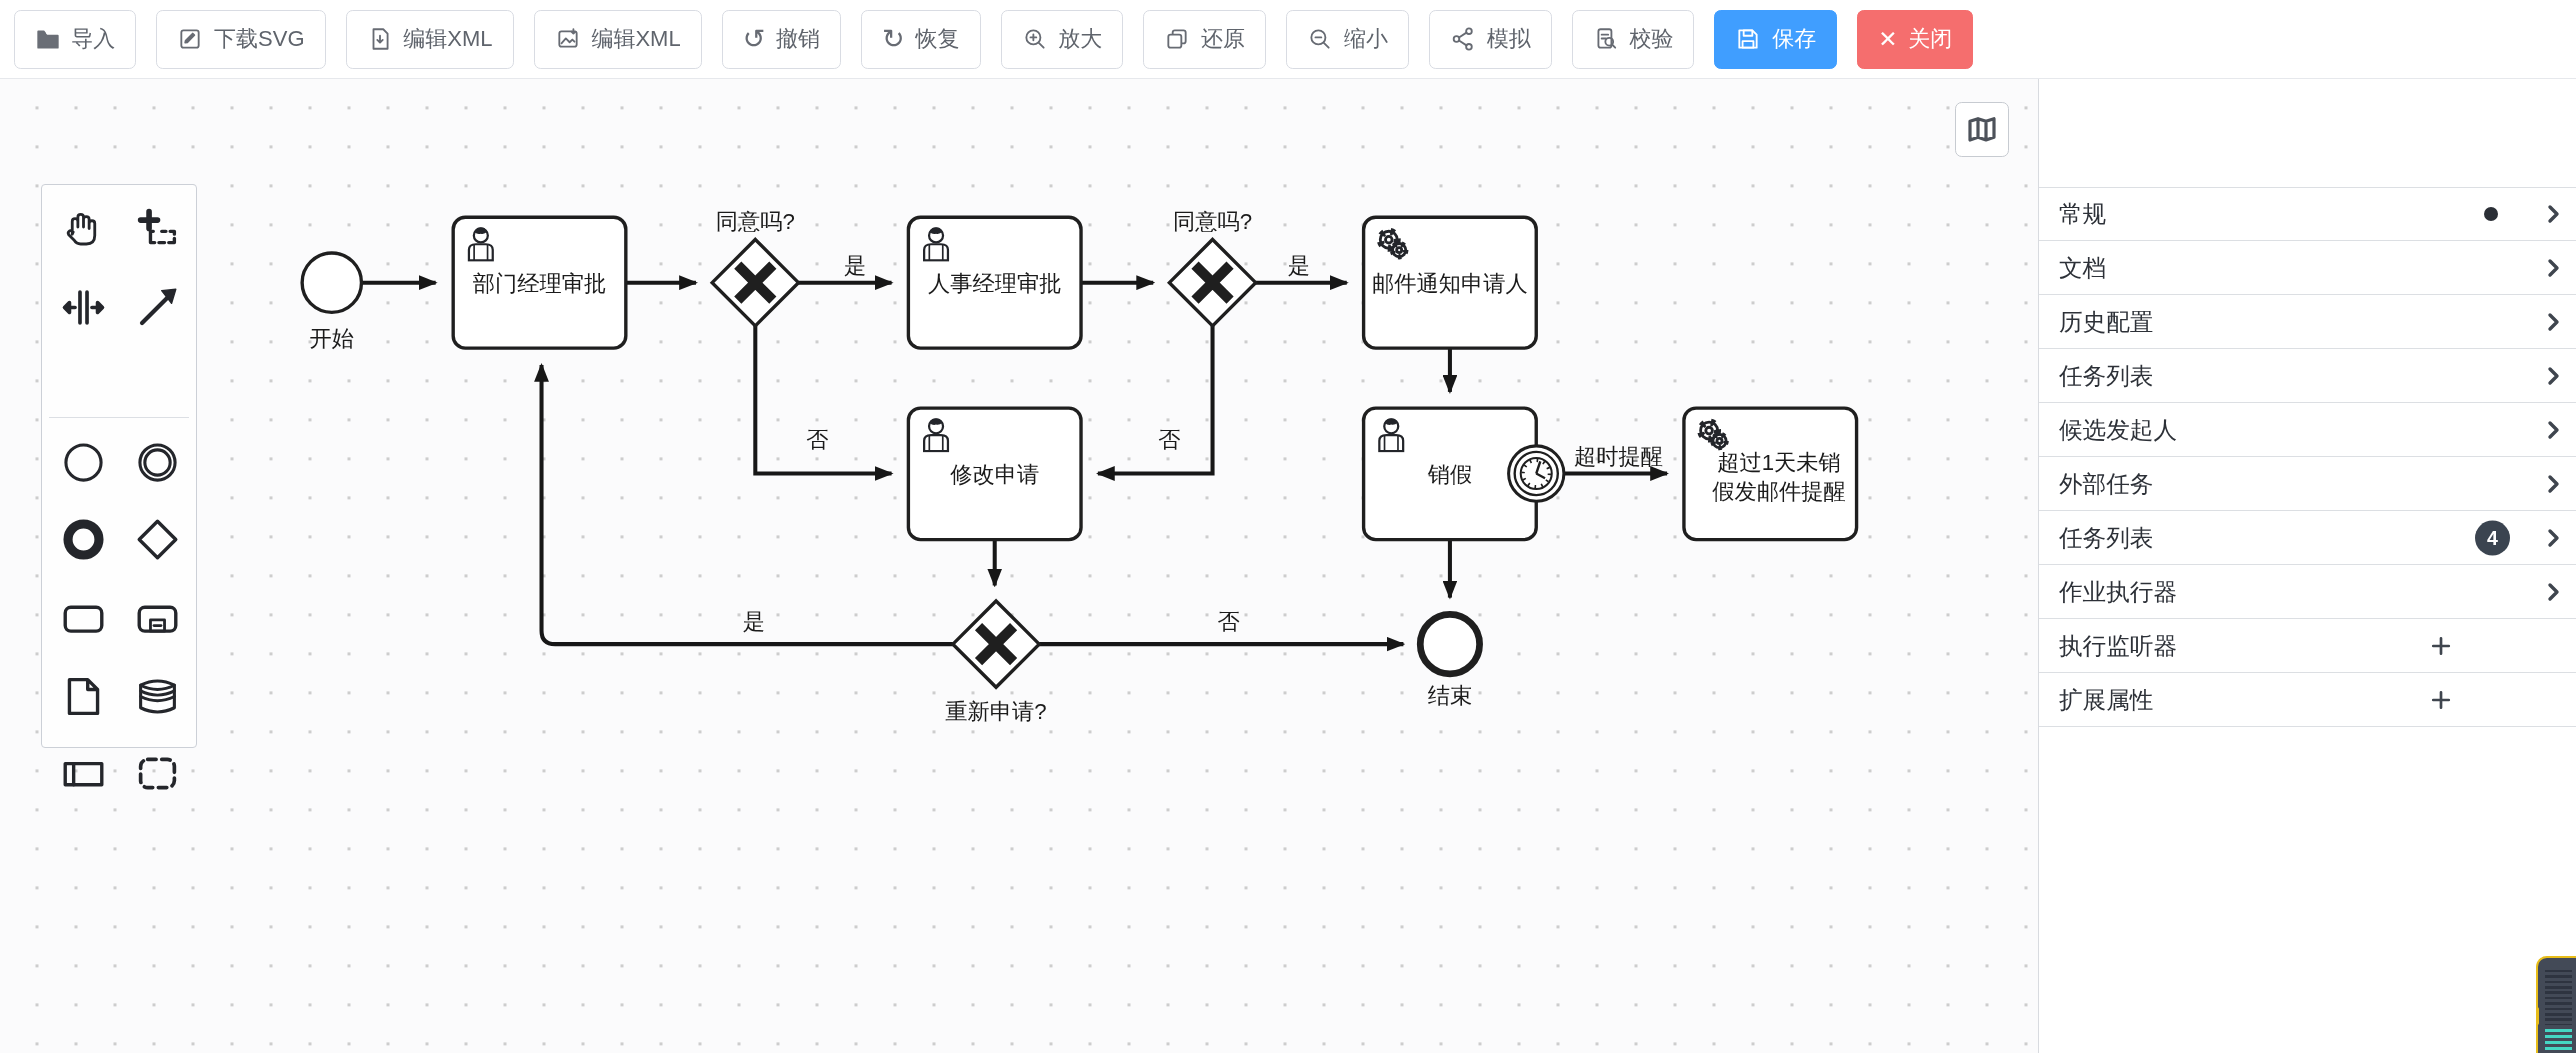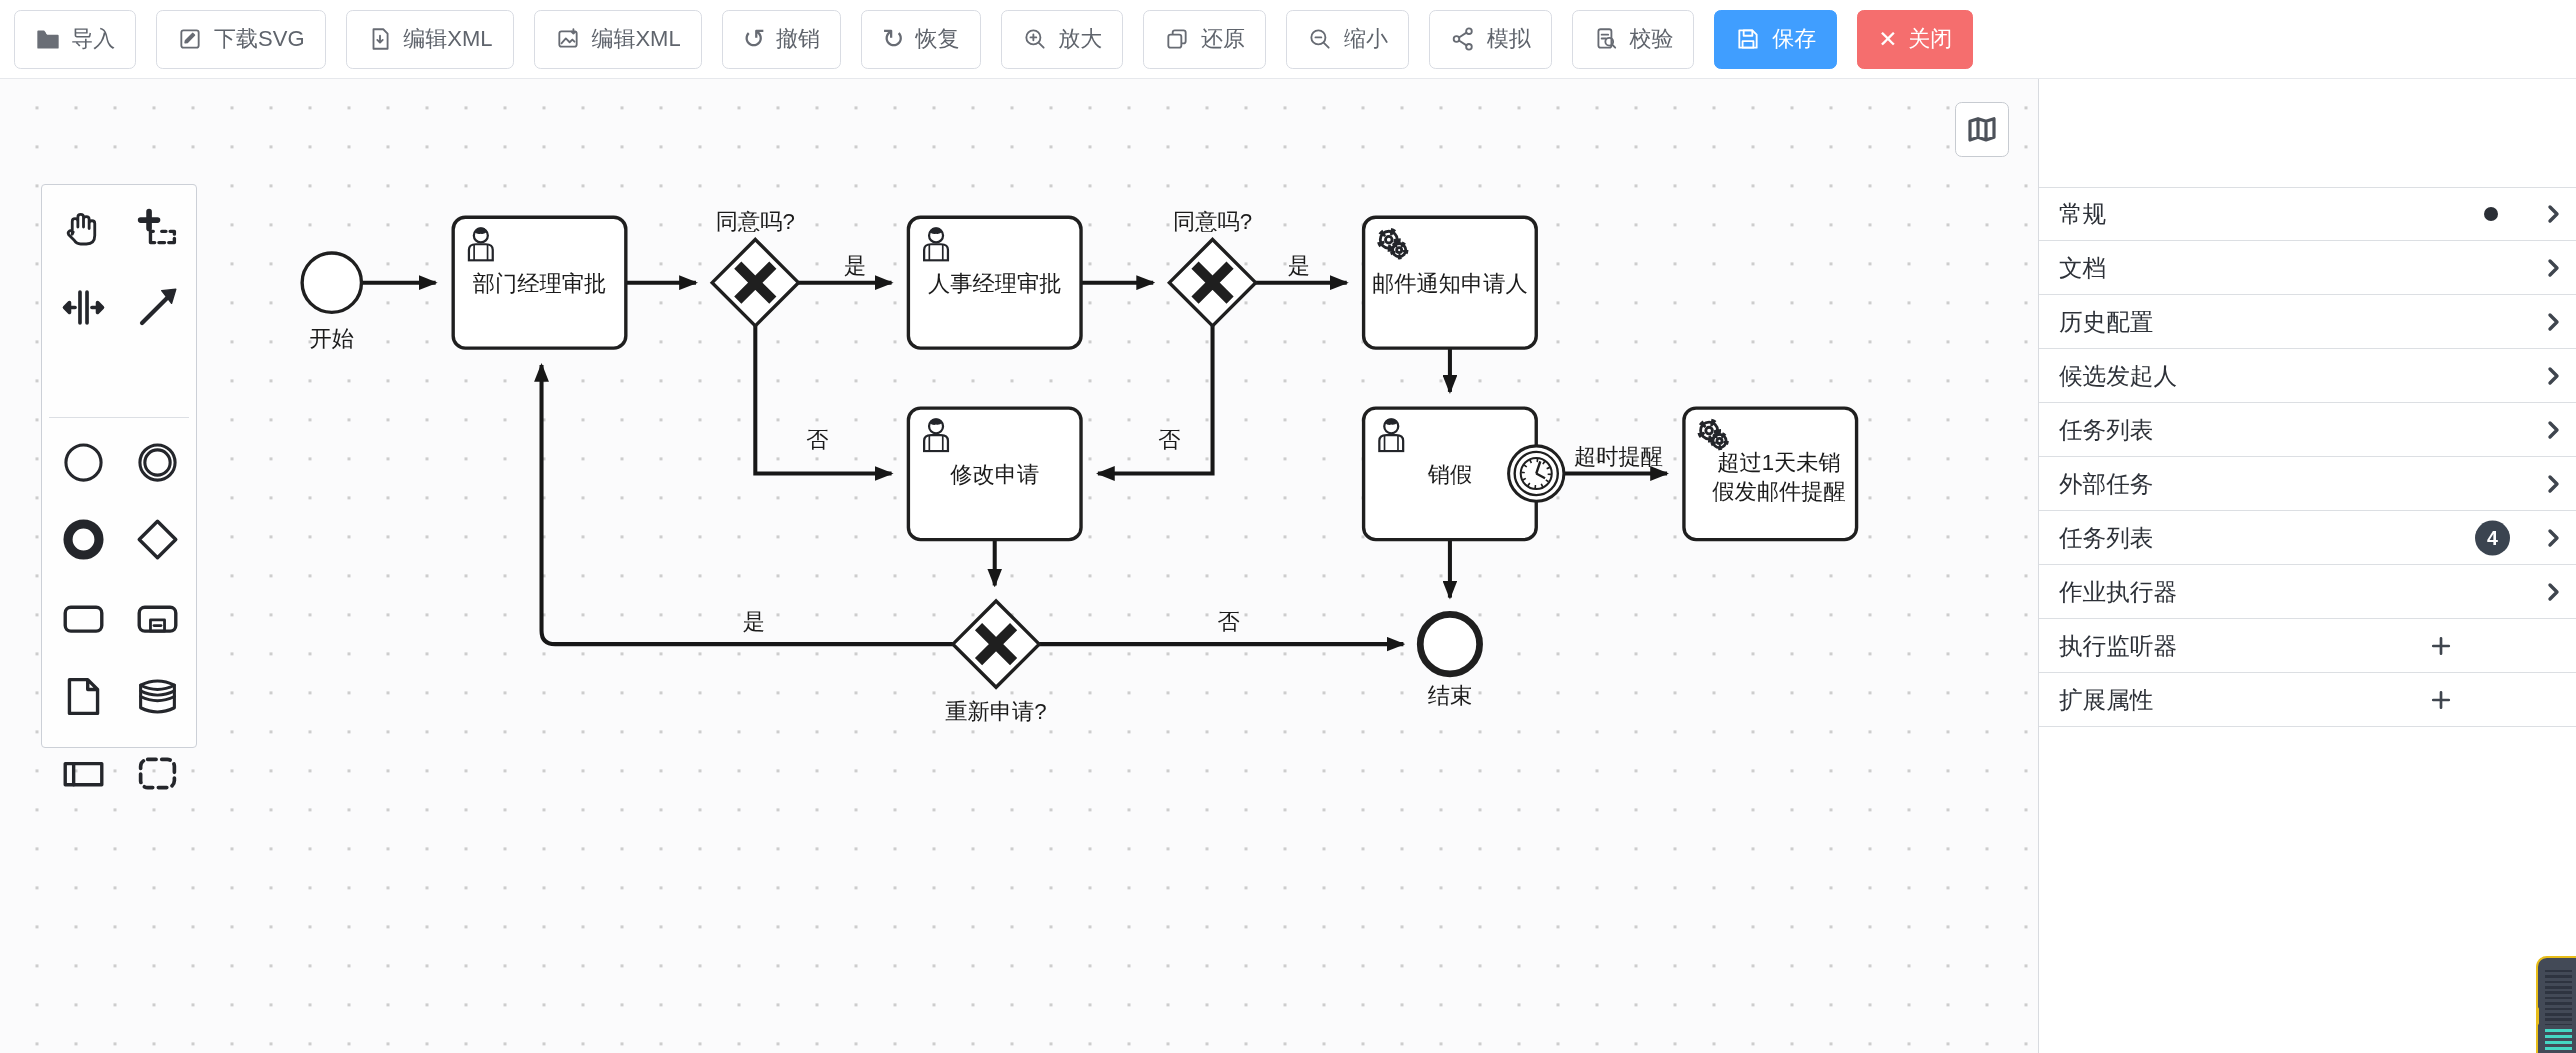--- a/index.html
+++ b/index.html
@@ -369,27 +369,27 @@
             <polyline points="9,5 16,12 9,19"></polyline>
           </svg></span>
     </div>
     <div class="prow">
       <span>历史配置</span>
       <span class="chev"><svg viewBox="0 0 24 24">
             <polyline points="9,5 16,12 9,19"></polyline>
           </svg></span>
     </div>
     <div class="prow">
+      <span>任务列表</span>
+      <span class="chev"><svg viewBox="0 0 24 24">
+            <polyline points="9,5 16,12 9,19"></polyline>
+          </svg></span>
+    </div>
+    <div class="prow">
       <span>候选发起人</span>
-      <span class="chev"><svg viewBox="0 0 24 24">
-            <polyline points="9,5 16,12 9,19"></polyline>
-          </svg></span>
-    </div>
-    <div class="prow">
-      <span>任务列表</span>
       <span class="chev"><svg viewBox="0 0 24 24">
             <polyline points="9,5 16,12 9,19"></polyline>
           </svg></span>
     </div>
     <div class="prow">
       <span>外部任务</span>
       <span class="chev"><svg viewBox="0 0 24 24">
             <polyline points="9,5 16,12 9,19"></polyline>
           </svg></span>
     </div>

